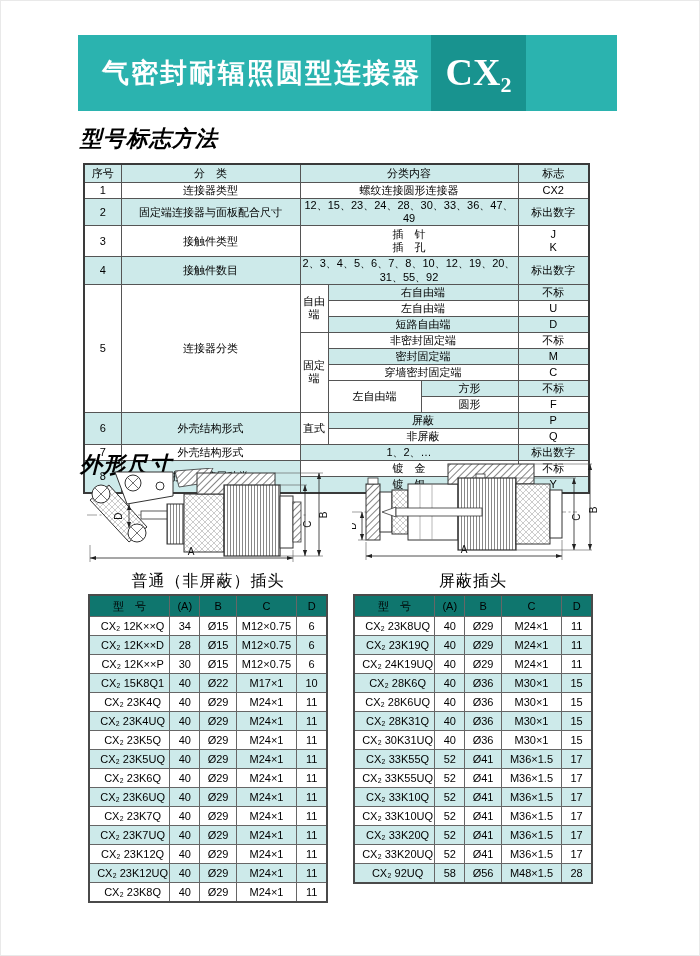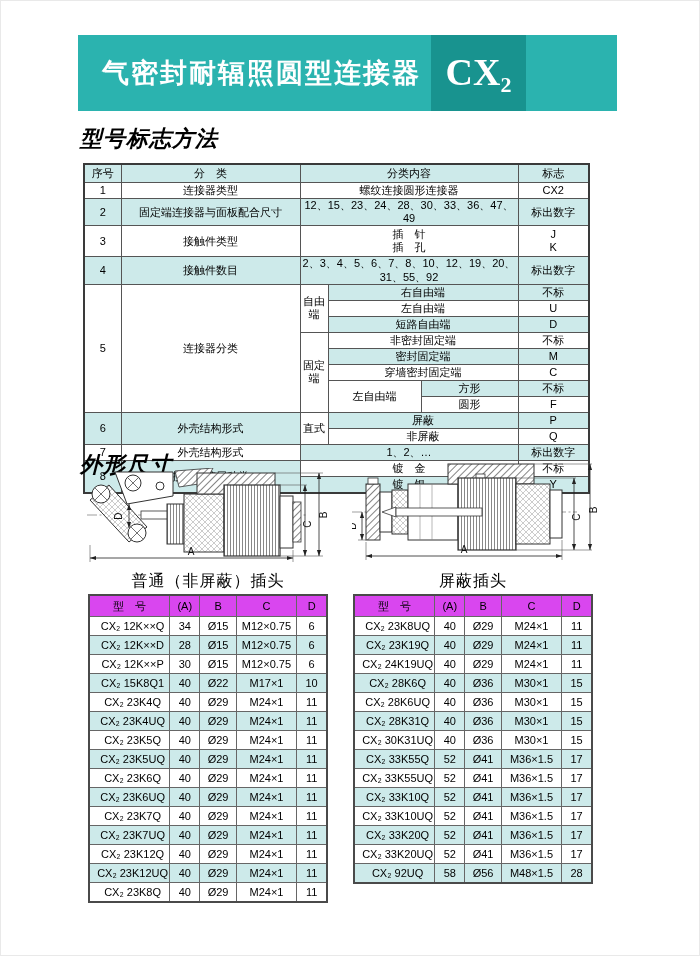--- a/index.html
+++ b/index.html
@@ -31,21 +31,21 @@
   
   .drw{position:absolute;}
   .dim{font-size:10px;fill:#111;font-family:"Liberation Sans","DejaVu Sans",sans-serif;}
   .cap{position:absolute;width:240px;text-align:center;font-size:16px;letter-spacing:1px;}
   .cap-left{left:88px;top:571px;}
   .cap-right{left:353px;top:571px;}
   
   .t2{width:240px;border:2px solid #4a4a4a;}
   .t2 th,.t2 td{border:1px solid #666;font-size:11px;font-weight:normal;text-align:center;
         padding:0;height:18px;line-height:1.1;overflow:hidden;}
-  .t2 thead th{background:#d946ef;height:20px;}
+  .t2 thead th{background:#0f766e;height:20px;}
   .t2 tbody tr:nth-child(even) td{background:#cdeaea;}
   .t2 td:first-child{text-align:center;padding-left:6px;}
   .tbl-left{position:absolute;left:88px;top:594px;}
   .tbl-right{position:absolute;left:353px;top:594px;}
 </style>
 </head>
 <body>
 
 <div class="page">
 

